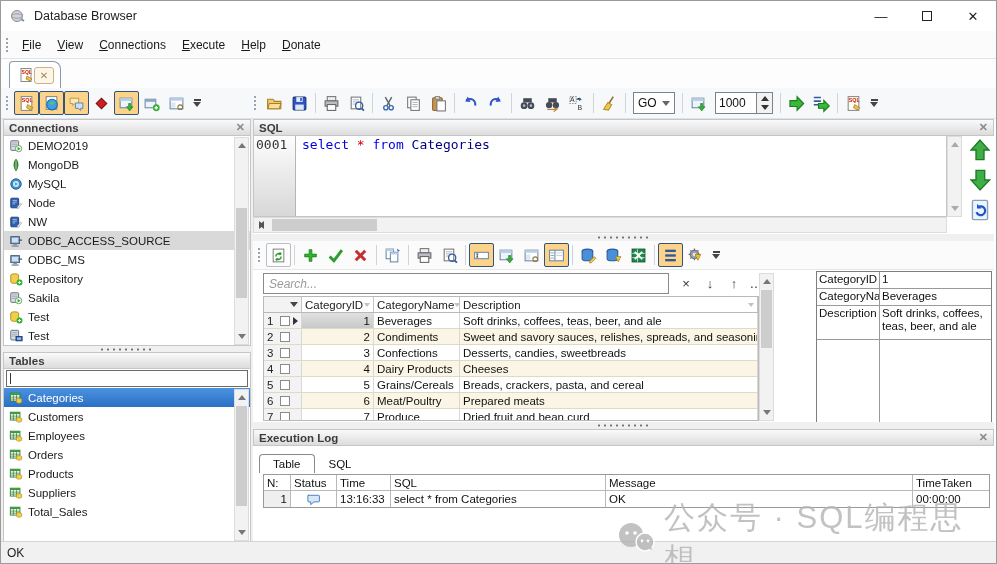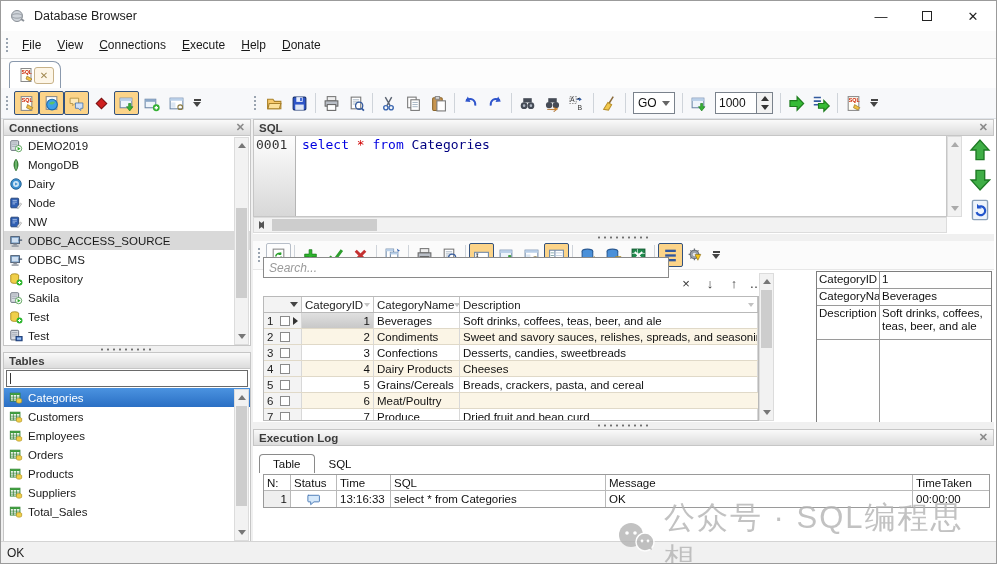--- a/index.html
+++ b/index.html
@@ -59,21 +59,21 @@
   .sql-hdr{left:252px;top:118px;width:741px;height:17px}
   .sql-edit{left:252px;top:135px;width:694px;height:81px;background:#fff;border:1px solid #c6c6c6;border-top:none;display:flex}
   .gutter{width:42px;background:linear-gradient(#fdfdfd,#9f9f9f 250%);border-right:1px solid #b5b5b5;font-family:"DejaVu Sans Mono",monospace;font-size:13px;color:#333;padding:1px 2px 0 2px}
   .code{font-family:"DejaVu Sans Mono",monospace;font-size:13px;padding:1px 0 0 6px;white-space:pre}
   .rail{left:963px;top:138px;width:32px;height:100px;display:flex;flex-direction:column;align-items:center;gap:8px}
   
   .hsplit{background:#f0f0f0;display:flex;align-items:center;justify-content:center}
   .dotgrip{width:56px;height:3px;background-image:radial-gradient(circle,#707070 1px,transparent 1.2px);background-size:6px 3px}
   .vdotgrip{width:3px;height:56px;background-image:radial-gradient(circle,#707070 1px,transparent 1.2px);background-size:3px 6px}
   
-  .search-input{position:absolute;left:262px;top:256px;width:406px;height:21px;border:1px solid #8a8a8a;background:#fff;display:flex;align-items:center;padding-left:5px;font-style:italic;color:#9a9a9a;font-size:12px}
+  .search-input{position:absolute;left:262px;top:272px;width:406px;height:21px;border:1px solid #8a8a8a;background:#fff;display:flex;align-items:center;padding-left:5px;font-style:italic;color:#9a9a9a;font-size:12px}
   .srch-btn{position:absolute;top:272px;width:22px;height:21px;display:flex;align-items:center;justify-content:center;color:#333;font-size:13px}
   .grid{position:absolute;left:262px;top:295px;width:496px;height:125px;border:1px solid #b9b9b9;background:#fff;font-size:11.5px;overflow:hidden}
   .grow{display:flex;height:16px;border-bottom:1px solid #e0d9c8}
   .grow.hdr{border-bottom:1px solid #b9b9b9;background:#fff}
   .gc{border-right:1px solid #d8d8d8;display:flex;align-items:center;padding:0 3px;overflow:hidden;white-space:nowrap}
   .hdr .gc{border-right:1px solid #c4c4c4;color:#222}
   .c0{width:38px;flex:none;background:#f3f3f3;justify-content:flex-start;gap:3px}
   .c1{width:72px;flex:none;justify-content:flex-end}
   .c2{width:86px;flex:none}
   .c3{flex:1}
@@ -428,21 +428,21 @@
       <div class="litem">
         <span class="ic">
           <span>
             <svg width="14" height="14" viewBox="0 0 16 16">
               <circle cx="8" cy="8" r="6" fill="#3a8fd0" stroke="#1d5a8c"></circle>
               <circle cx="8" cy="8" r="3.4" fill="#cfe6f6"></circle>
               <path d="M7 6.2l3 1.8-3 1.8z" fill="#3a8fd0"></path>
             </svg>
           </span>
         </span>
-        <span>Dairy</span>
+        <span>MySQL</span>
       </div>
       <div class="litem">
         <span class="ic">
           <span>
             <svg width="14" height="14" viewBox="0 0 16 16">
               <rect x="2" y="2.5" width="9" height="11" rx="1" fill="#2f5fb3" stroke="#1a3a70"></rect>
               <path d="M4 5h5M4 7h5M4 9h3" stroke="#bcd0ee" stroke-width=".9"></path>
               <path d="M9 13l4-5 1.5 1-3.8 5.2z" fill="#e8e8e8" stroke="#777" stroke-width=".5"></path>
             </svg>
           </span>
@@ -943,20 +943,21 @@
         <div class="gc c2">Grains/Cereals</div>
         <div class="gc c3">Breads, crackers, pasta, and cereal</div>
       </div>
       <div class="grow alt">
         <div class="gc c0">
           <span class="rownum">6</span>
           <span class="chk"></span>
         </div>
         <div class="gc c1">6</div>
         <div class="gc c2">Meat/Poultry</div>
+        <div class="gc c3">Prepared meats</div>
       </div>
       <div class="grow">
         <div class="gc c0">
           <span class="rownum">7</span>
           <span class="chk"></span>
         </div>
         <div class="gc c1">7</div>
         <div class="gc c2">Produce</div>
         <div class="gc c3">Dried fruit and bean curd</div>
       </div>

